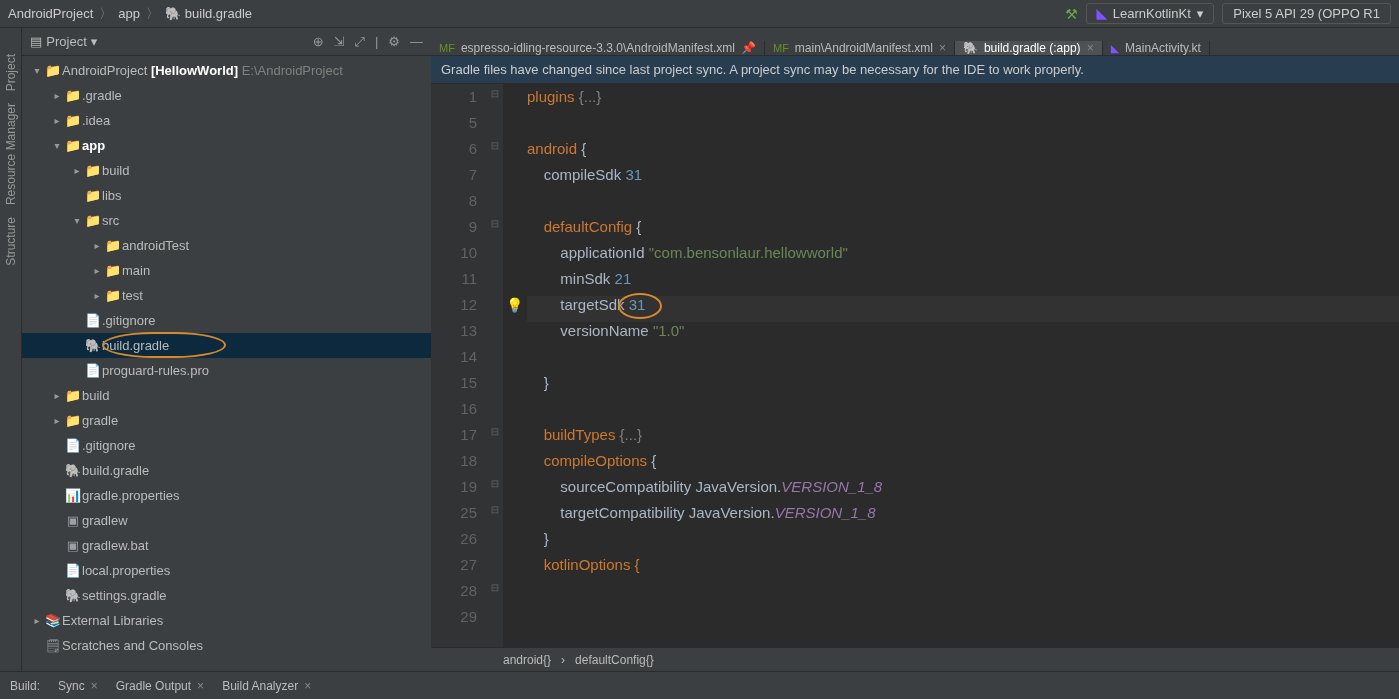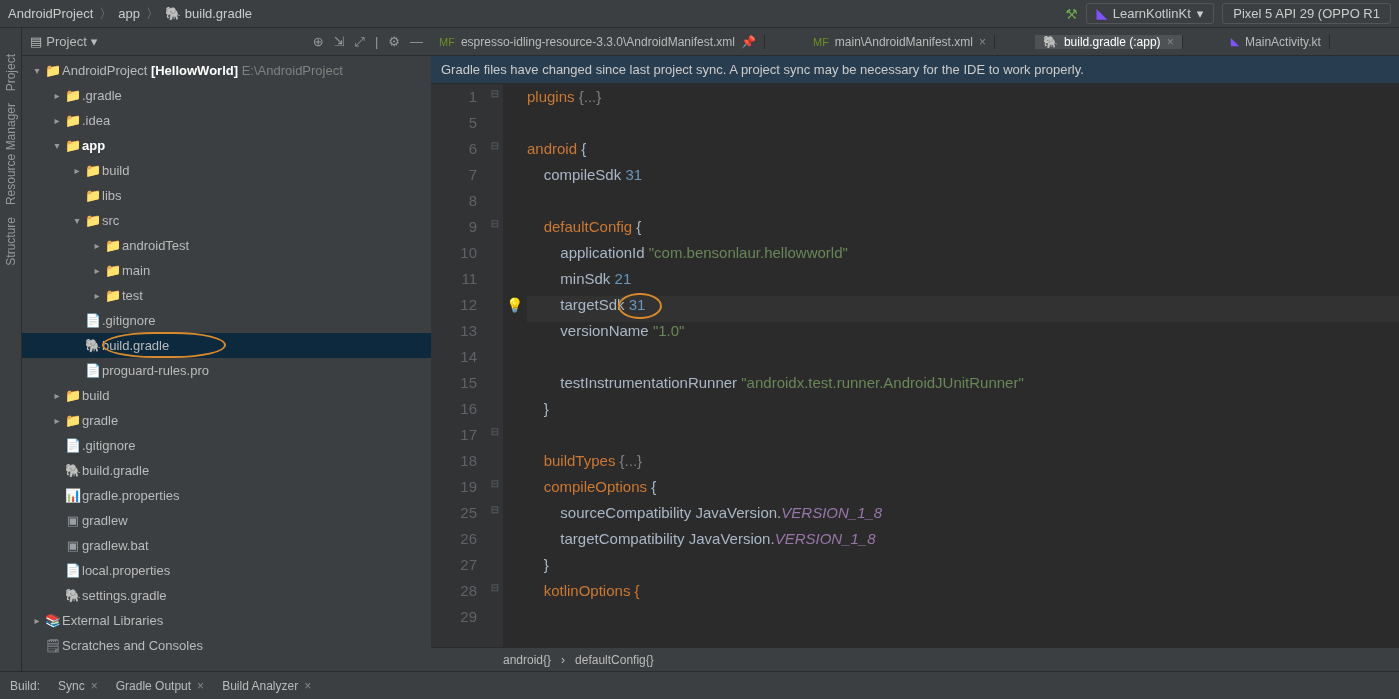--- a/index.html
+++ b/index.html
@@ -36,21 +36,21 @@
 .folder-blue { color: #539e51; }
 .file-icon { color: #9aa0a6; }
 .gradle-icon { color: #7d8a8e; }
 .bold-w { font-weight: bold; color: #fff; margin-top: 6px; }
 .dim { color: #808080; }
 .circled { position: relative; }
 .circled::after { content: ''; position: absolute; border: 2px solid #d7892b; border-radius: 50% / 60%; width: 120px; height: 22px; left: 80px; top: -1px; pointer-events: none; }
 
 
 .editor-area { flex: 1; display: flex; flex-direction: column; }
-.tabstrip { height: 28px; background: #3c3f41; display: flex; align-items: center; border-bottom: 1px solid #2b2b2b; overflow: hidden; gap: 40px; }
+.tabstrip { height: 28px; background: #3c3f41; display: flex; align-items: flex-end; border-bottom: 1px solid #2b2b2b; overflow: hidden; }
 .etab { display: flex; align-items: center; gap: 6px; padding: 0 8px; border-right: 1px solid #2b2b2b; color: #bbb; cursor: pointer; white-space: nowrap; font-size: 12px; }
 .etab.active { background: #4e5254; color: #fff; }
 .etab .x { color: #888; font-size: 12px; }
 .pin { color: #aaa; }
 .manifest-i { color: #6b8e23; font-size: 11px; }
 .kotlin-i { color: #7f52ff; font-size: 11px; }
 .infobar { background: #354b2e; background: #2c3e50; background: #2d3d4e; color: #ccc; padding: 6px 10px; font-size: 13px; border-bottom: 1px solid #2b2b2b;}
 .infobar { background: #34495e3d; background: #2b3d4f;}
 .infobar { background: #293d50; }
 
@@ -352,21 +352,20 @@
           <div class="cl"></div>
           <div class="cl"><span class="kw">android</span> <span class="ident">{</span></div>
           <div class="cl">    <span class="fn">compileSdk</span> <span class="num">31</span></div>
           <div class="cl"></div>
           <div class="cl">    <span class="kw">defaultConfig</span> <span class="ident">{</span></div>
           <div class="cl">        <span class="fn">applicationId</span> <span class="str">"com.bensonlaur.hellowworld"</span></div>
           <div class="cl">        <span class="fn">minSdk</span> <span class="num">21</span></div>
           <div class="cl hl">        <span class="fn">targetSdk</span> <span class="num circle31">31</span></div>
           <div class="cl">        <span class="fn">versionName</span> <span class="str">"1.0"</span></div>
           <div class="cl"></div>
-          <div class="cl">        <span class="fn">testInstrumentationRunner</span> <span class="str">"androidx.test.runner.AndroidJUnitRunner"</span></div>
           <div class="cl">    <span class="ident">}</span></div>
           <div class="cl"></div>
           <div class="cl">    <span class="kw">buildTypes</span> <span class="fold-dots">{...}</span></div>
           <div class="cl">    <span class="kw">compileOptions</span> <span class="ident">{</span></div>
           <div class="cl">        <span class="fn">sourceCompatibility</span> <span class="ident">JavaVersion.</span><span class="pkg">VERSION_1_8</span></div>
           <div class="cl">        <span class="fn">targetCompatibility</span> <span class="ident">JavaVersion.</span><span class="pkg">VERSION_1_8</span></div>
           <div class="cl">    <span class="ident">}</span></div>
           <div class="cl">    <span class="kw dim">kotlinOptions {</span></div>
         </div>
     </div>

